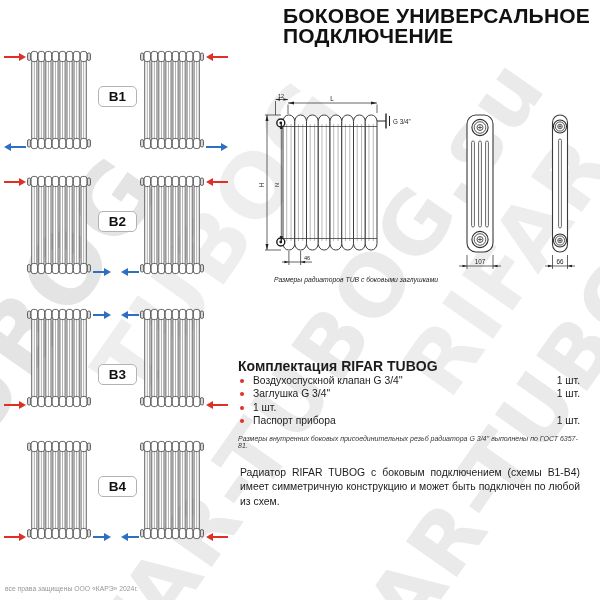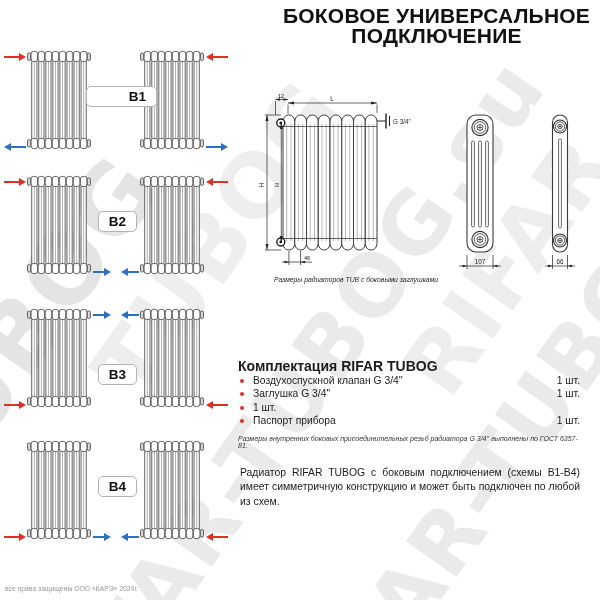--- a/index.html
+++ b/index.html
@@ -3,21 +3,21 @@
 <meta charset="utf-8">
 <style>
   html,body{margin:0;padding:0;background:#fff;}
   #page{position:relative;width:600px;height:600px;background:#fff;overflow:hidden;
         font-family:"Liberation Sans","DejaVu Sans",sans-serif;color:#1c1c1c;}
   
   .wm{position:absolute;font-weight:bold;white-space:nowrap;letter-spacing:3px;
       transform:rotate(-55deg);transform-origin:0 50%;z-index:0;
       font-family:"DejaVu Sans",sans-serif;user-select:none;}
   
-  #title{position:absolute;top:6px;right:10px;text-align:center;font-weight:bold;
+  #title{position:absolute;top:6px;right:10px;text-align:left;font-weight:bold;
          font-size:21px;line-height:19.5px;letter-spacing:.2px;color:#111;z-index:2;}
   
   .badge{position:absolute;width:37px;height:19px;background:#fff;border:1.2px solid #b3b3b3;
          border-radius:5px;display:flex;align-items:center;justify-content:center;
          font-weight:bold;font-size:13.5px;color:#111;z-index:2;}
   .radiator{position:absolute;width:64px;height:100px;z-index:1;}
   
   .arrow{position:absolute;height:10px;z-index:2;}
   .arrow .shaft{position:absolute;top:4.2px;height:1.8px;background:currentColor;}
   .arrow .head{position:absolute;top:1px;width:0;height:0;
@@ -164,21 +164,21 @@
         </svg>
       </div>
       <div class="arrow c-red dir-left" style="left: 206px; top: 52px; width: 22px;">
         <span class="shaft"></span>
         <span class="head"></span>
       </div>
       <div class="arrow c-blue dir-right" style="left: 206px; top: 142px; width: 22px;">
         <span class="shaft"></span>
         <span class="head"></span>
       </div>
-      <div class="badge" style="left: 86px; top: 86px; padding-left: 32px;">B1</div>
+      <div class="badge" style="left: 98px; top: 86px;">B1</div>
       <div class="radiator" style="left: 27px; top: 175px;">
         <svg viewBox="0 0 84 104" width="64" height="100" preserveAspectRatio="none">
           <g stroke="#474747" stroke-width="1">
             <rect x="0.7" y="3.2" width="4.3" height="7.6" rx="1.6" fill="#d9d9d9"></rect>
             <rect x="79" y="3.2" width="4.3" height="7.6" rx="1.6" fill="#d9d9d9"></rect>
             <rect x="0.7" y="93.2" width="4.3" height="7.6" rx="1.6" fill="#d9d9d9"></rect>
             <rect x="79" y="93.2" width="4.3" height="7.6" rx="1.6" fill="#d9d9d9"></rect>
             <rect x="6.20" y="11" width="6.85" height="82" rx="1.2" fill="#fff"></rect>
             <line x1="9.62" y1="12.5" x2="9.62" y2="91.5" stroke="#8f8f8f" stroke-width="0.8"></line>
             <rect x="15.45" y="11" width="6.85" height="82" rx="1.2" fill="#fff"></rect>

